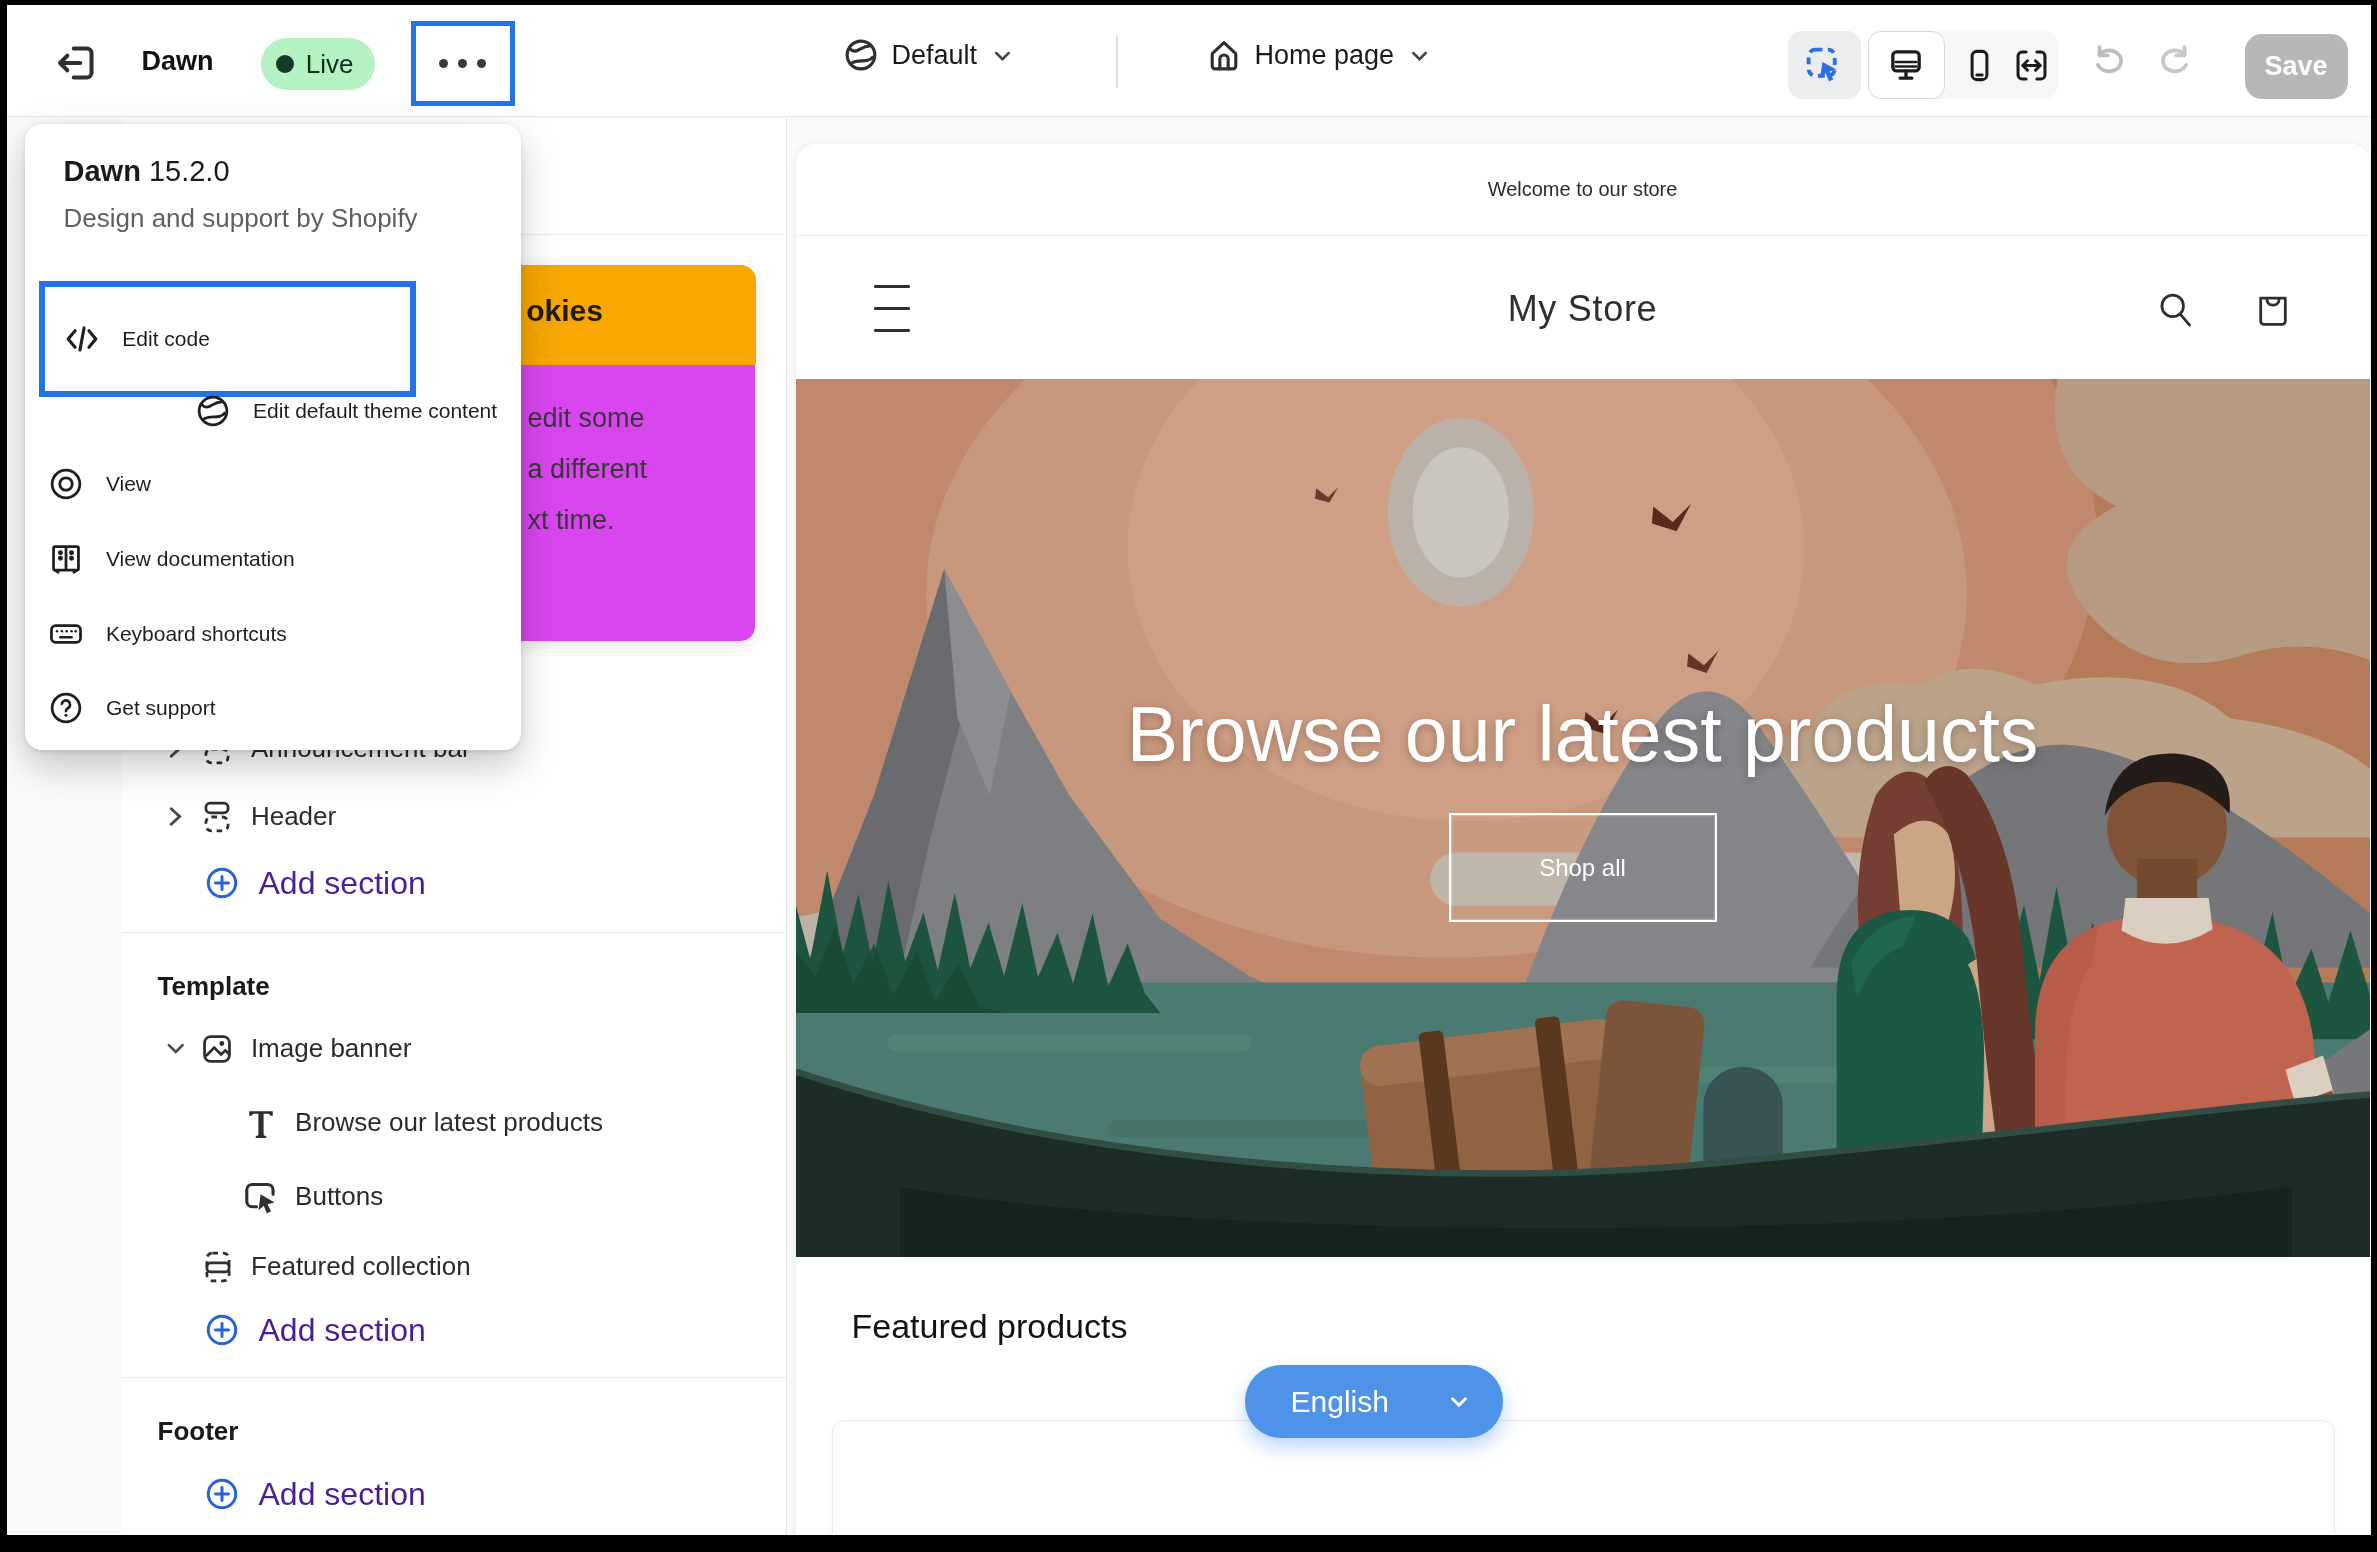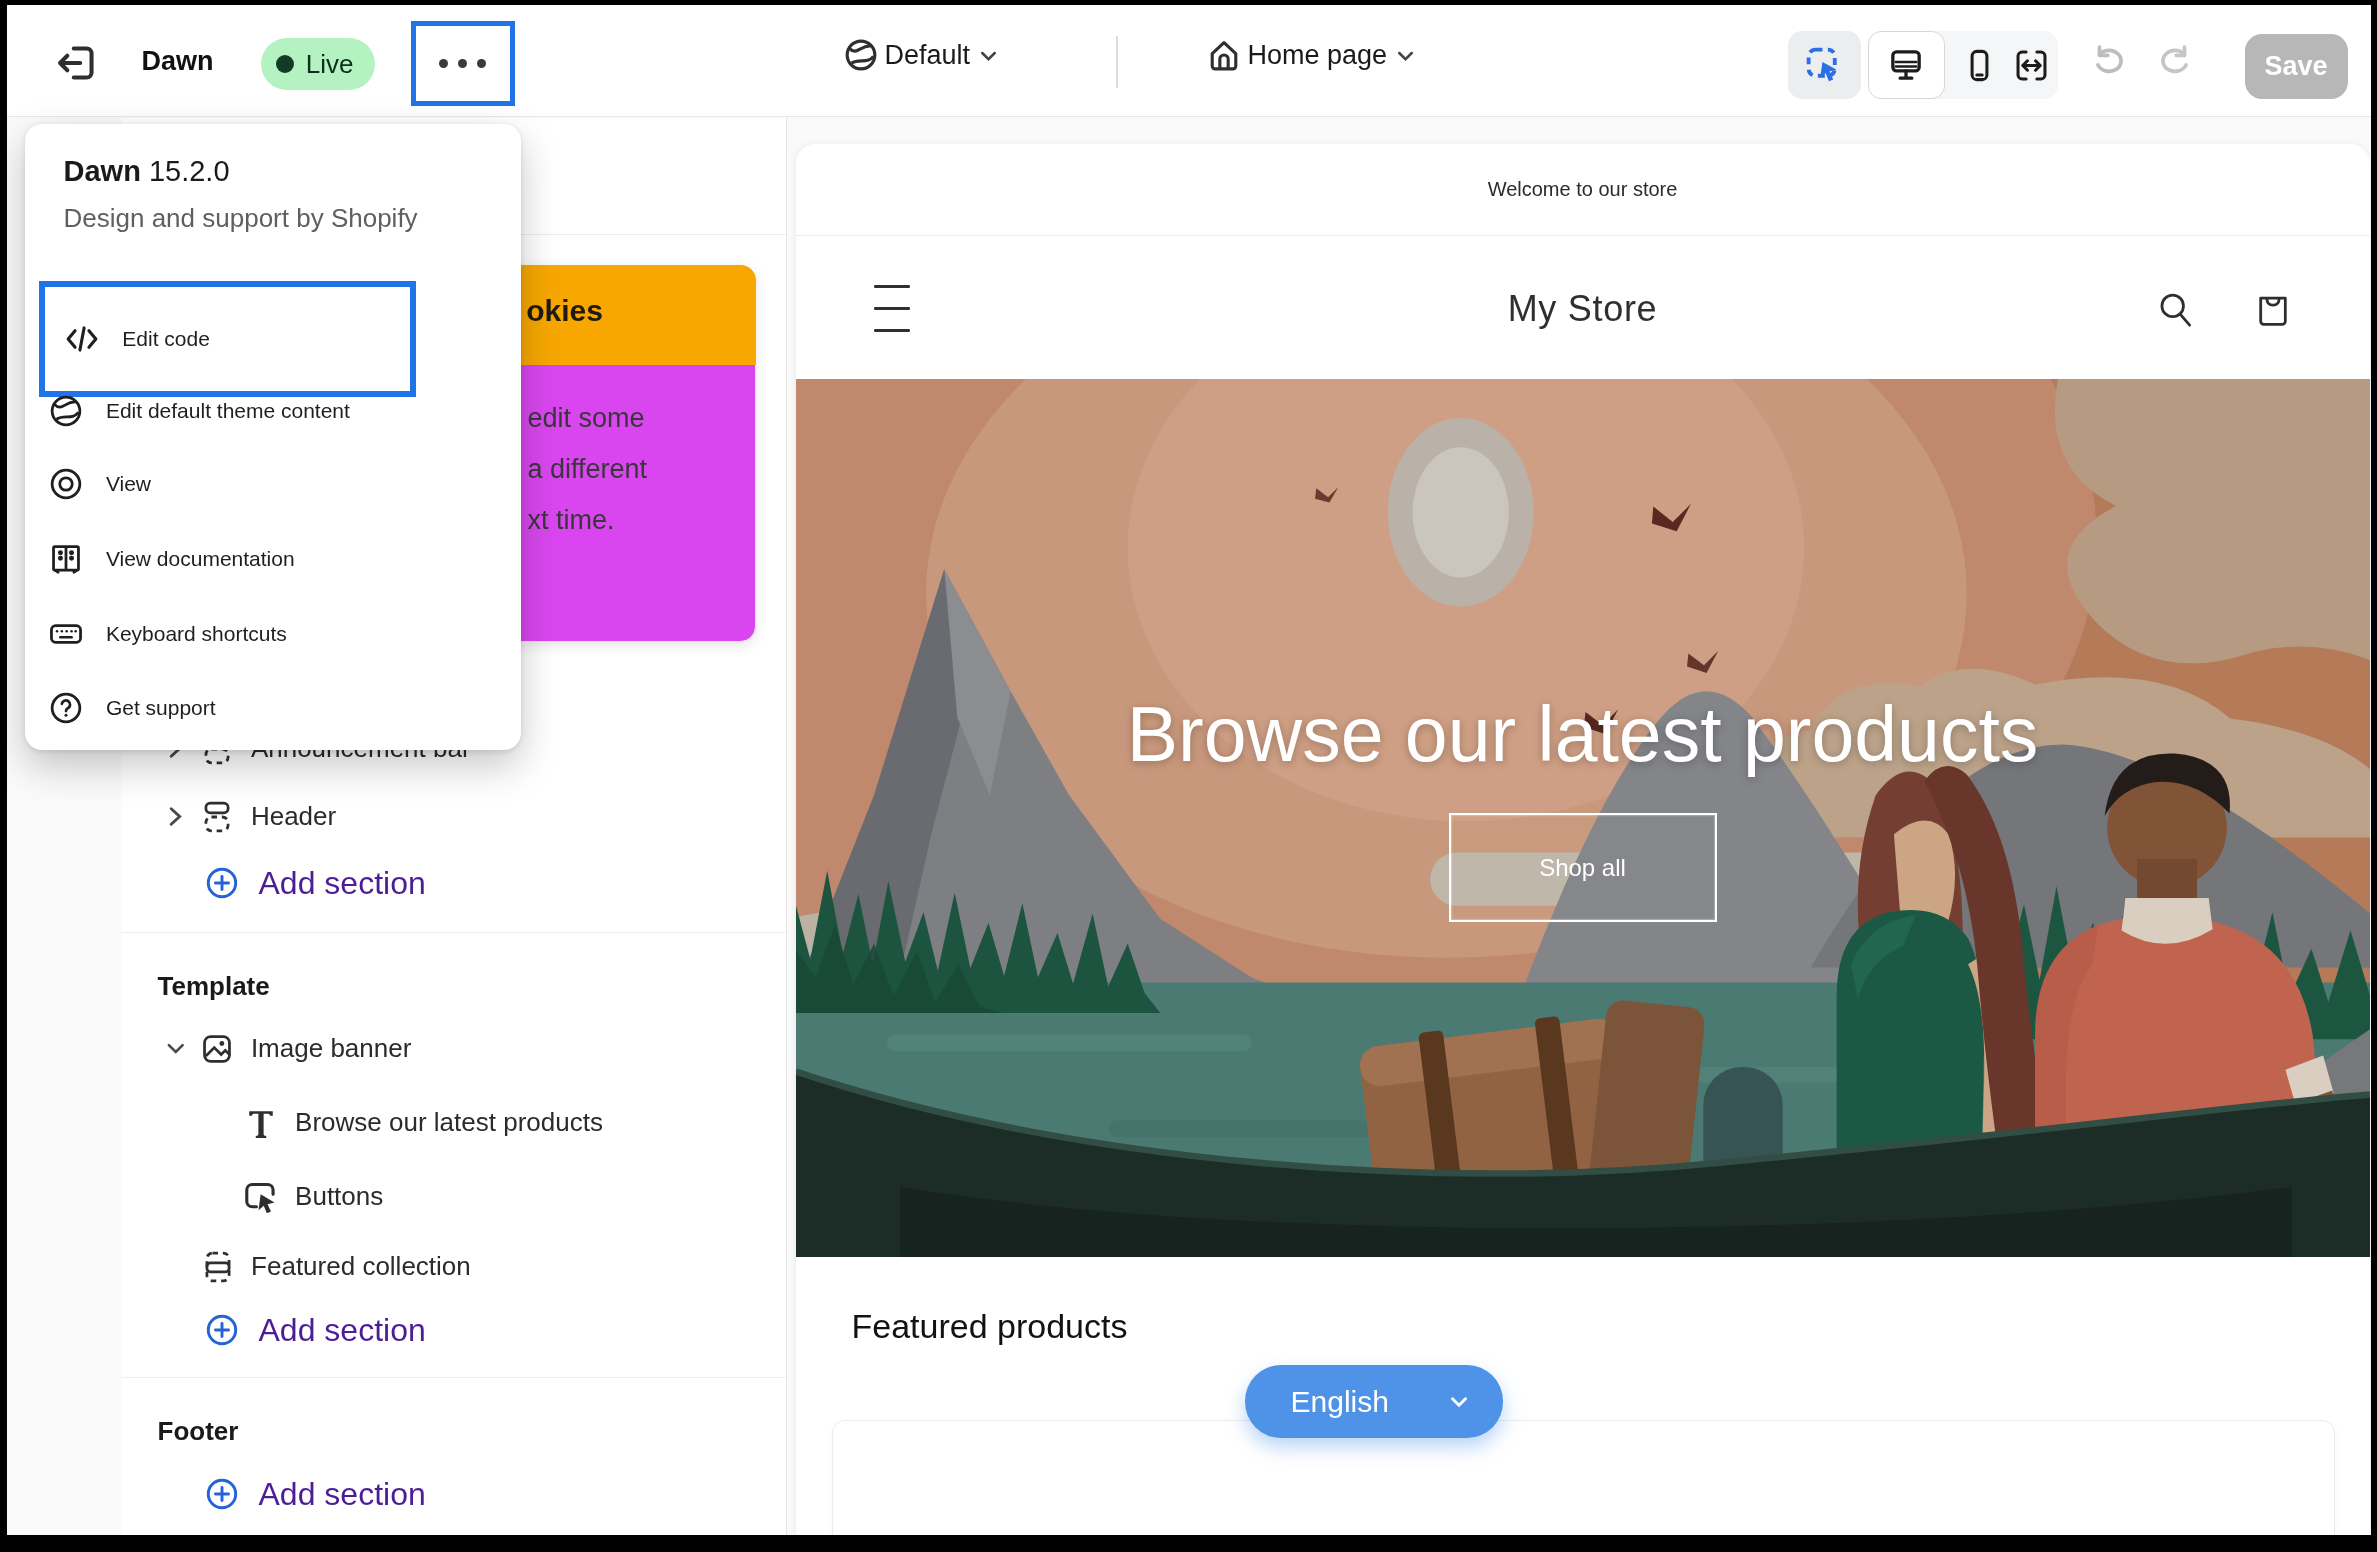--- a/index.html
+++ b/index.html
@@ -10,21 +10,21 @@
   
   .toolbar { position:absolute; left:0; top:0; right:0; height:112px; background:#fff; border-bottom:1.3px solid #e7e7e7; z-index:30; }
   .tb-item { position:absolute; display:flex; align-items:center; }
   .exit-btn { left:42px; top:29px; width:57px; height:57px; justify-content:center; border-radius:10.4px; cursor:pointer; }
   .theme-name { left:135px; top:0; height:112px; font-size:27px; font-weight:600; color:#111; }
   .live-badge { left:254px; top:33px; height:52px; padding:0 22px 0 15.6px; background:#b5f2c1; border-radius:26px; gap:11.7px; }
   .live-dot { width:18px; height:18px; border-radius:50%; background:#123b26; }
   .live-badge span { font-size:26px; color:#0d2e1c; }
   .more-btn { left:404px; top:15.6px; width:104px; height:85px; background:#fff; border:5.9px solid #2173e8; justify-content:center; gap:9.8px; cursor:pointer; }
   .more-btn i { width:9px; height:9px; border-radius:50%; background:#3a3a3a; }
-  .selector { gap:6px; height:100px; font-size:27px; font-weight:500; color:#1a1a1a; cursor:pointer; }
+  .selector { gap:13px; height:100px; font-size:27px; font-weight:500; color:#1a1a1a; cursor:pointer; }
   .view-selector { left:836px; top:0; }
   .page-selector { left:1199px; top:0; }
   .tb-divider { position:absolute; left:1109px; top:31px; width:2px; height:52px; background:#dcdcdc; }
   .inspect-btn { left:1781px; top:26px; width:73px; height:68px; border-radius:14.3px; background:#ebedef; justify-content:center; cursor:pointer; }
   .seg-group { position:absolute; left:1861px; top:26px; width:190px; height:68px; background:#f5f6f7; border-radius:14.3px; }
   .seg-btn { position:absolute; top:0; height:68px; width:65px; display:flex; align-items:center; justify-content:center; cursor:pointer; }
   .seg-desktop { left:0; width:77px; background:#fff; border:1.3px solid #d7d7d7; border-radius:13px; }
   .seg-mobile { left:79px; }
   .seg-full { left:137px; width:53px; }
   .undo-btn { left:2078px; top:36px; width:47px; height:39px; justify-content:center; cursor:pointer; }
@@ -300,21 +300,21 @@
       <div class="menu-item">
         <span class="mico">
           <svg class="ic" width="36" height="36" viewBox="0 0 52 52" fill="none" stroke="#1f1f1f" stroke-width="4.5" stroke-linecap="round" stroke-linejoin="round">
             <path d="M16 14 L6 26 l10 12 M36 14 L46 26 l-10 12 M29 10 l-6 32"></path>
           </svg>
         </span>
         <span>Edit code</span>
       </div>
     </div>
 
-    <div class="menu-item" style="top:257px;">
+    <div class="menu-item" style="top:257px;justify-content:flex-end;">
       <span class="mico">
         <svg class="ic" width="36" height="36" viewBox="0 0 52 52" fill="none" stroke="#1f1f1f" stroke-width="4">
           <circle cx="26" cy="26" r="20"></circle>
           <path d="M9 16 C20 28 24 12 40 13 M12 38 C24 30 34 40 44 28"></path>
         </svg>
       </span>
       <span>Edit default theme content</span>
     </div>
 
     <div class="menu-item" style="top:330px;">

